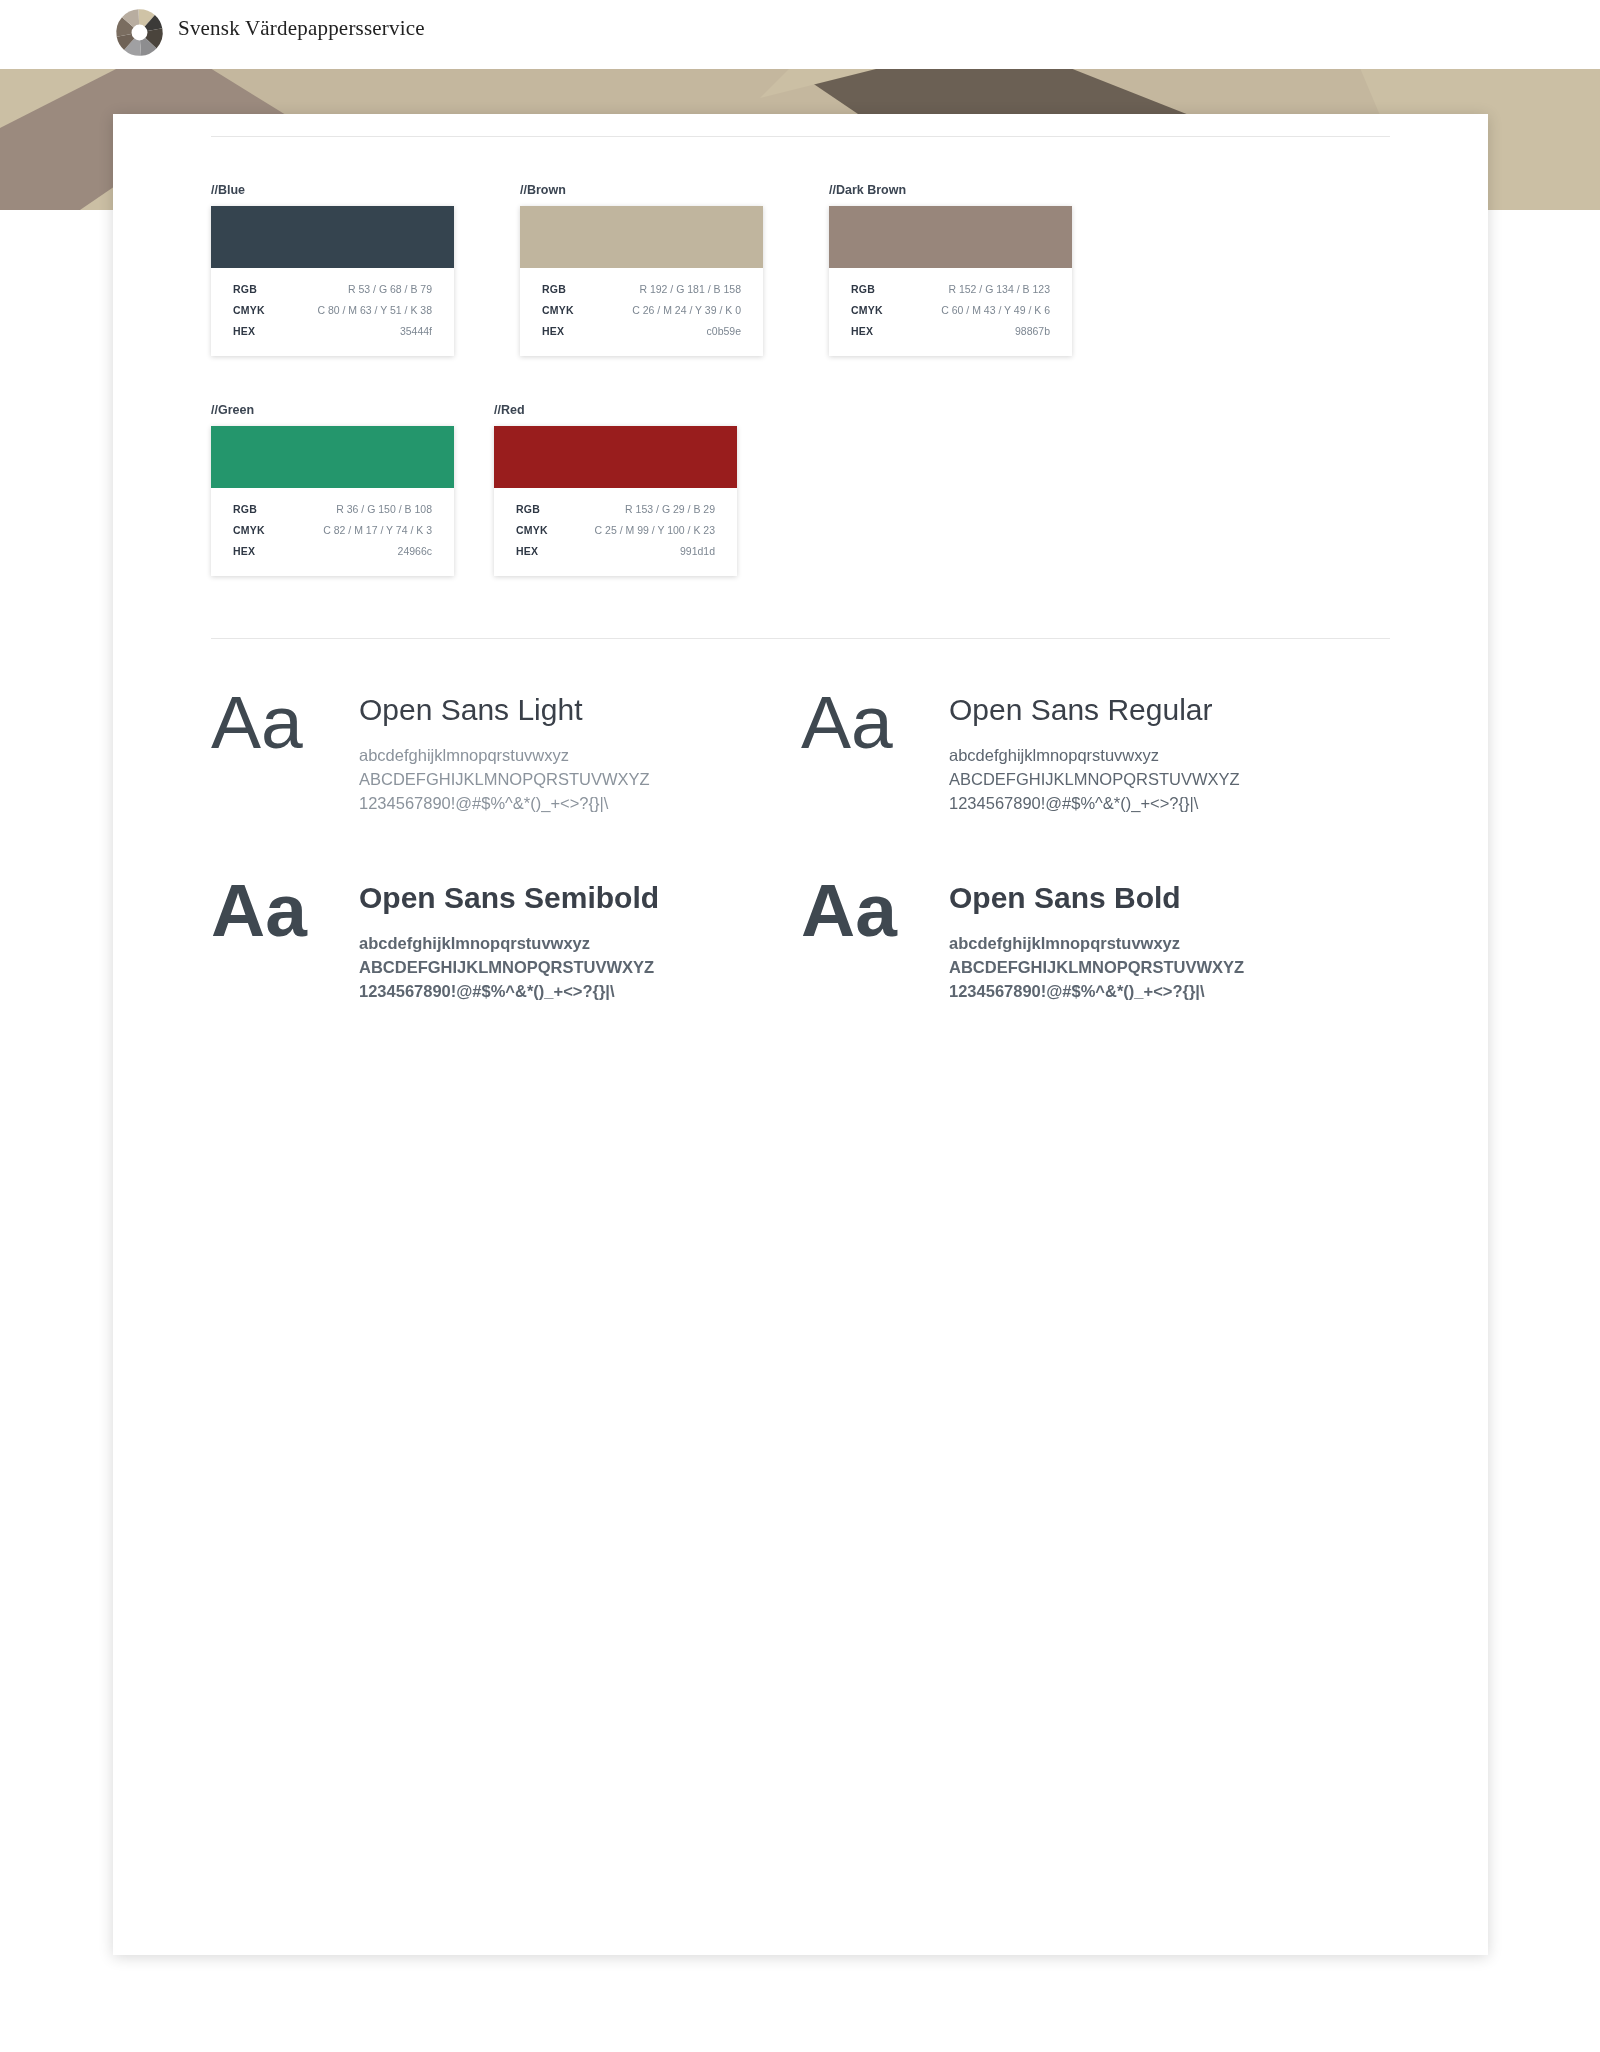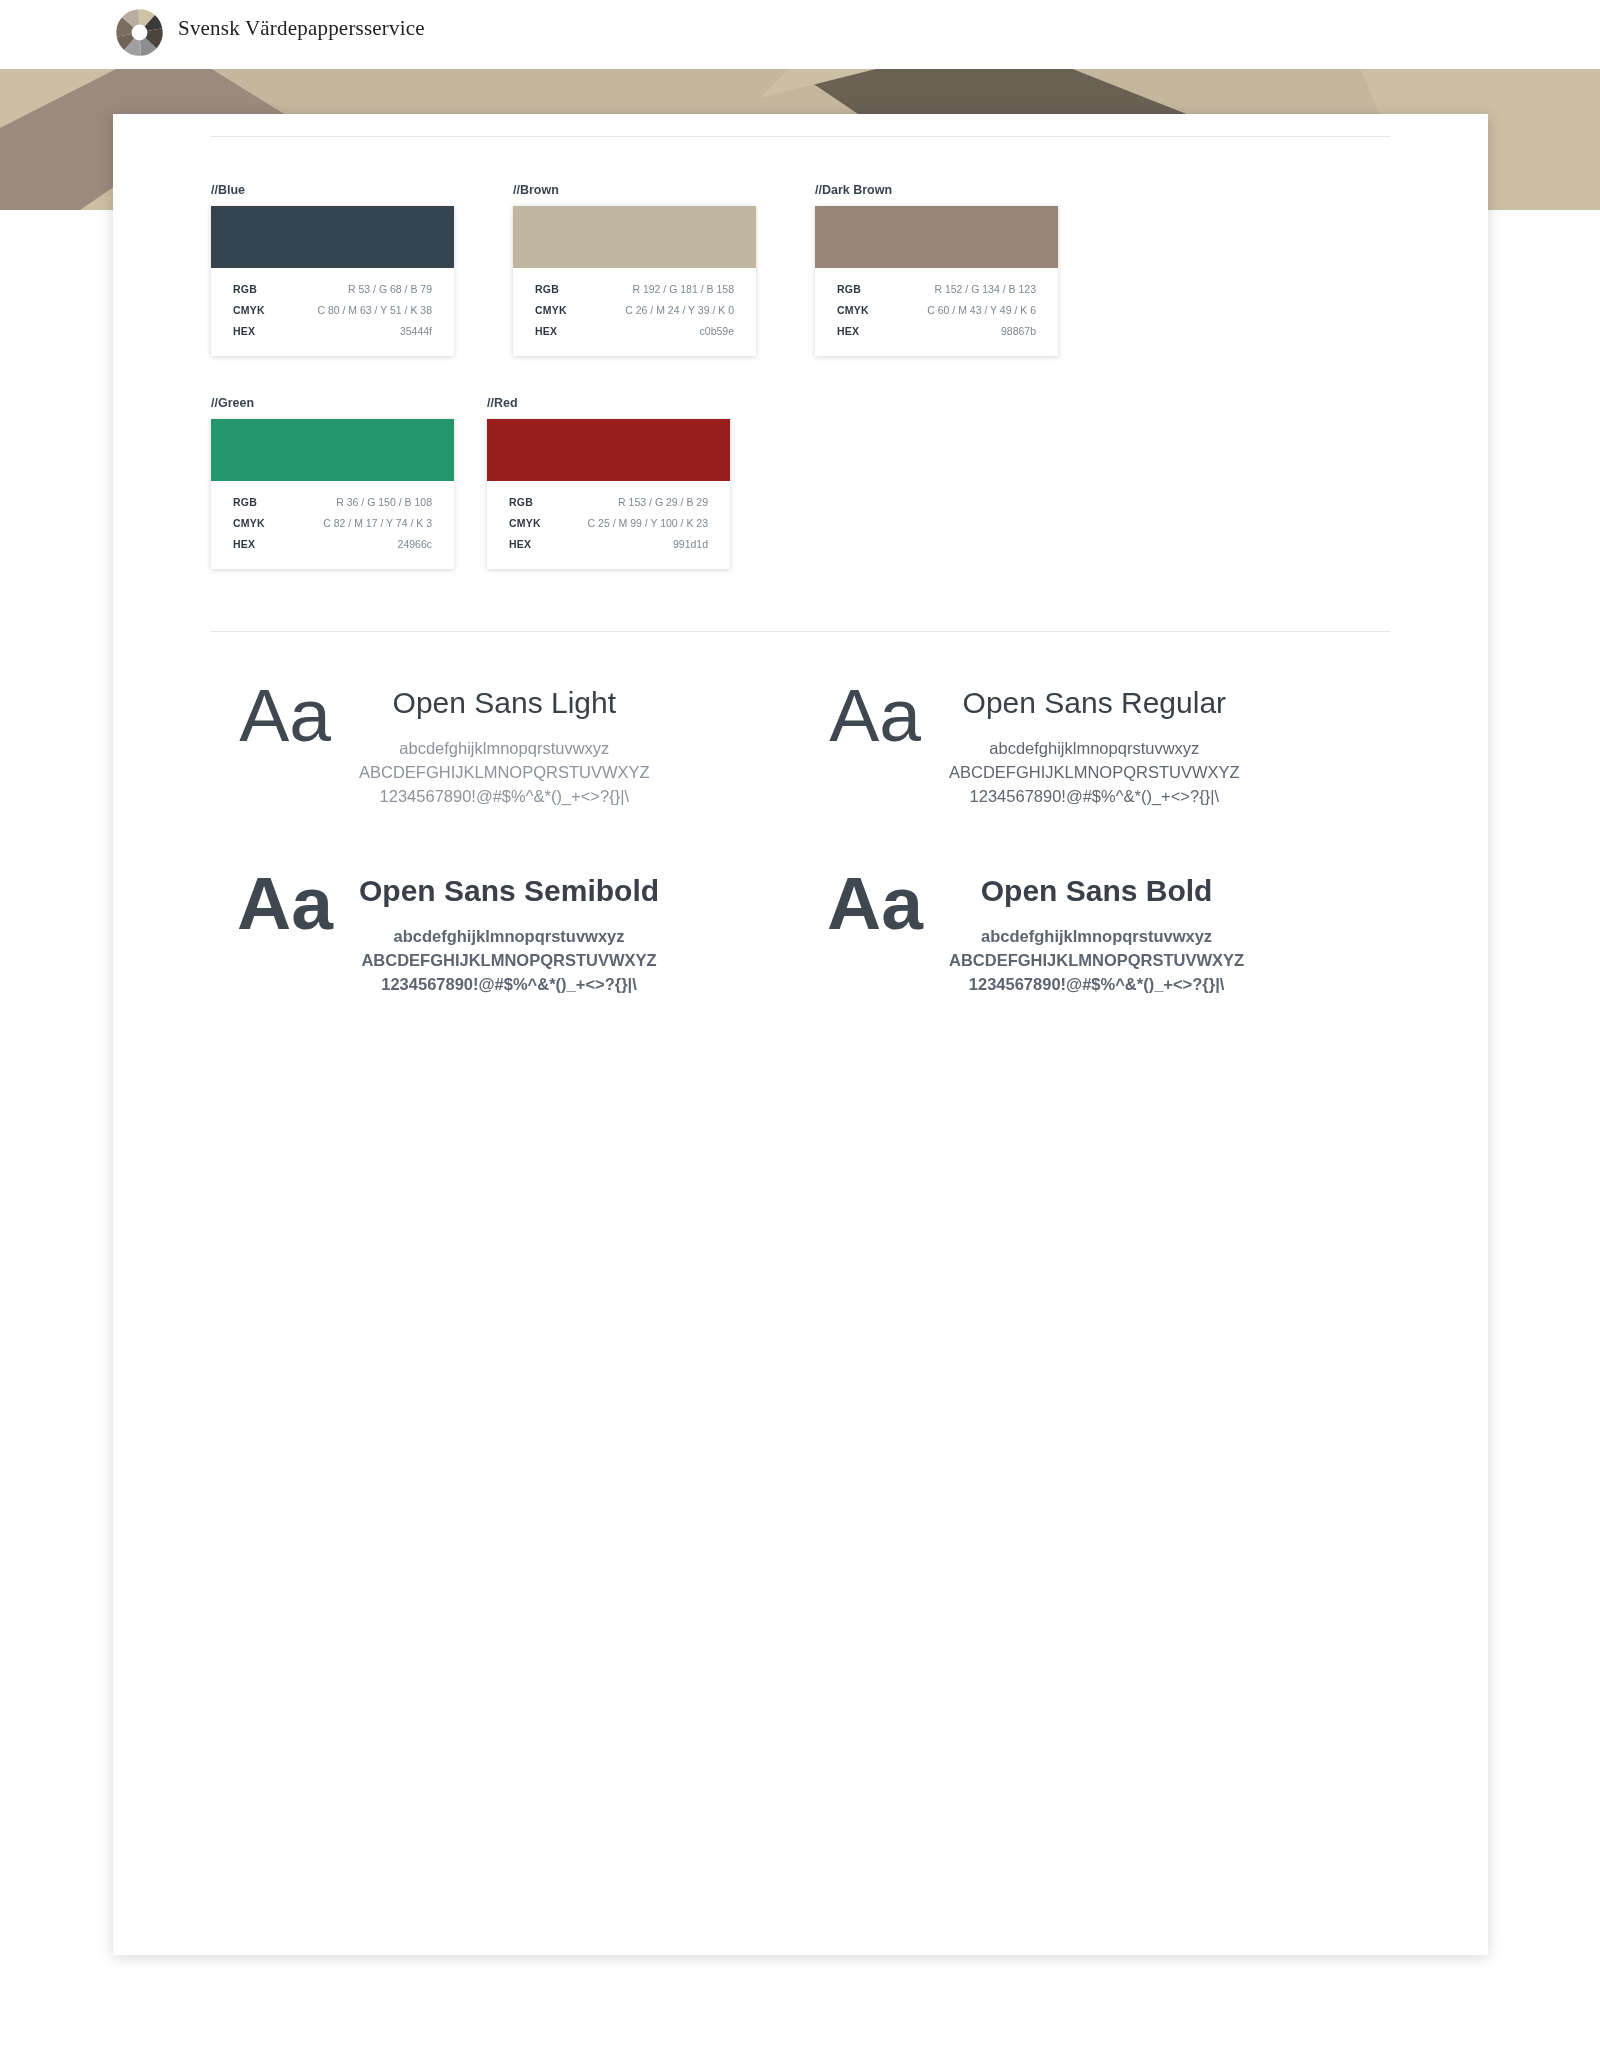--- a/index.html
+++ b/index.html
@@ -84,21 +84,21 @@
   .section-rule {
     margin-top: 22px;
     border-bottom: 1px solid #e6e6e6;
     width: 1179px;
   }
 
   
   .swatch-grid {
     display: flex;
     flex-wrap: wrap;
-    gap: 0;
+    gap: 7px;
     margin-top: 46px;
     width: 1180px;
   }
   .swatch-col { width: 276px; margin-right: 26px; margin-bottom: 40px; }
   .swatch-col:nth-child(4n) { margin-right: 0; }
 
   .swatch-label {
     font-size: 12.5px;
     font-weight: bold;
     color: #3b4552;
@@ -120,21 +120,20 @@
   }
   .swatch-key { font-weight: bold; color: #2f3845; letter-spacing: .2px; }
   .swatch-val { color: #7d8792; }
 
   
   .type-grid {
     display: flex;
     flex-wrap: wrap;
     margin-top: 44px;
     width: 1180px;
-    text-align: center;
   }
   .type-item {
     width: 590px;
     display: flex;
     align-items: flex-start;
     margin-bottom: 56px;
   }
   .type-aa {
     width: 148px;
     font-size: 75px;

